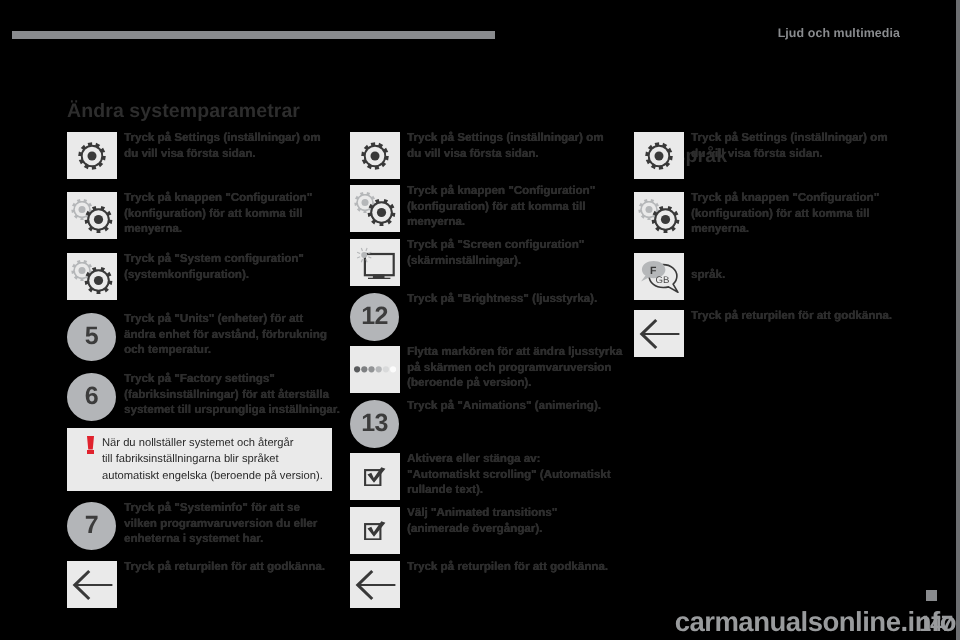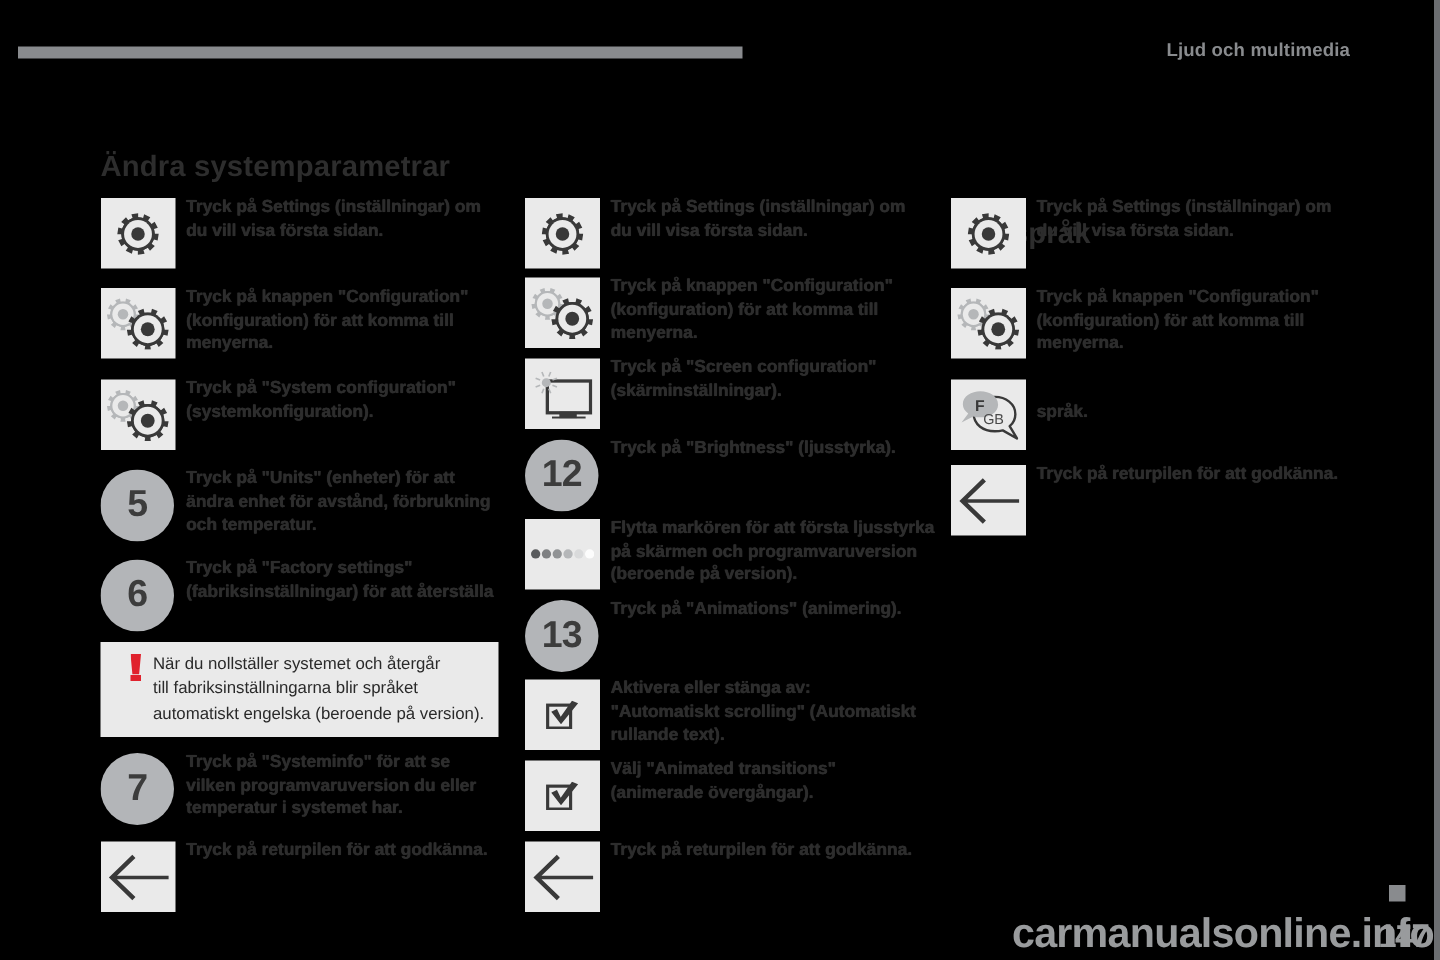--- a/index.html
+++ b/index.html
@@ -107,34 +107,34 @@
       <div class="row" style="top: 313px;">
         <div class="badge circ">
           <div class="circle">5</div>
         </div>
         <div class="txt"><span>Tryck på "Units" (enheter) för att</span><br><span>ändra enhet för avstånd, förbrukning</span><br><span>och temperatur.</span></div>
       </div>
       <div class="row" style="top: 373px;">
         <div class="badge circ">
           <div class="circle">6</div>
         </div>
-        <div class="txt"><span>Tryck på "Factory settings"</span><br><span>(fabriksinställningar) för att återställa</span><br></div>
+        <div class="txt"><span>Tryck på "Factory settings"</span><br><span>(fabriksinställningar) för att återställa</span><br><span>systemet till ursprungliga inställningar.</span></div>
       </div>
       <div class="warn" style="top: 428px;">
         <div class="bang">
           <i></i>
           <u></u>
         </div>
         <div class="wtxt"><span>När du nollställer systemet och återgår</span><br><span>till fabriksinställningarna blir språket</span><br><span>automatiskt engelska (beroende på version).</span></div>
       </div>
       <div class="row" style="top: 502px;">
         <div class="badge circ">
           <div class="circle">7</div>
         </div>
-        <div class="txt"><span>Tryck på "Systeminfo" för att se</span><br><span>vilken programvaruversion du eller</span><br><span>temperatur i systemet har.</span></div>
+        <div class="txt"><span>Tryck på "Systeminfo" för att se</span><br><span>vilken programvaruversion du eller</span><br><span>enheterna i systemet har.</span></div>
       </div>
       <div class="row" style="top: 561px;">
         <div class="badge box">
           <svg width="41" height="32" viewBox="0 0 41 32">
             <path d="M0.6,16 L16.2,0.9 L18.3,3.0 L6.0,14.9 L40.4,14.9 L40.4,17.1 L6.0,17.1 L18.3,29.0 L16.2,31.1 Z" fill="#3a3a3a"></path>
           </svg>
         </div>
         <div class="txt"><span>Tryck på returpilen för att godkänna.</span></div>
       </div>
     </div>
@@ -194,21 +194,21 @@
         <div class="badge box">
           <svg width="42" height="7" viewBox="0 0 42 7">
             <circle cx="3.1" cy="3.3" r="3.1" fill="#5a5c5e"></circle>
             <circle cx="10.3" cy="3.3" r="3.1" fill="#7f8183"></circle>
             <circle cx="17.5" cy="3.3" r="3.1" fill="#929496"></circle>
             <circle cx="24.7" cy="3.3" r="3.1" fill="#b6b8ba"></circle>
             <circle cx="31.9" cy="3.3" r="3.1" fill="#dadbdc"></circle>
             <circle cx="39.1" cy="3.3" r="3.1" fill="#fdfdfd"></circle>
           </svg>
         </div>
-        <div class="txt"><span>Flytta markören för att första ljusstyrka</span><br><span>på skärmen och programvaruversion</span><br><span>(beroende på version).</span></div>
+        <div class="txt"><span>Flytta markören för att ändra ljusstyrka</span><br><span>på skärmen och programvaruversion</span><br><span>(beroende på version).</span></div>
       </div>
       <div class="row" style="top: 400px;">
         <div class="badge circ">
           <div class="circle">13</div>
         </div>
         <div class="txt"><span>Tryck på "Animations" (animering).</span></div>
       </div>
       <div class="row" style="top: 453px;">
         <div class="badge box">
           <svg width="22" height="19" viewBox="0 0 22 19">

